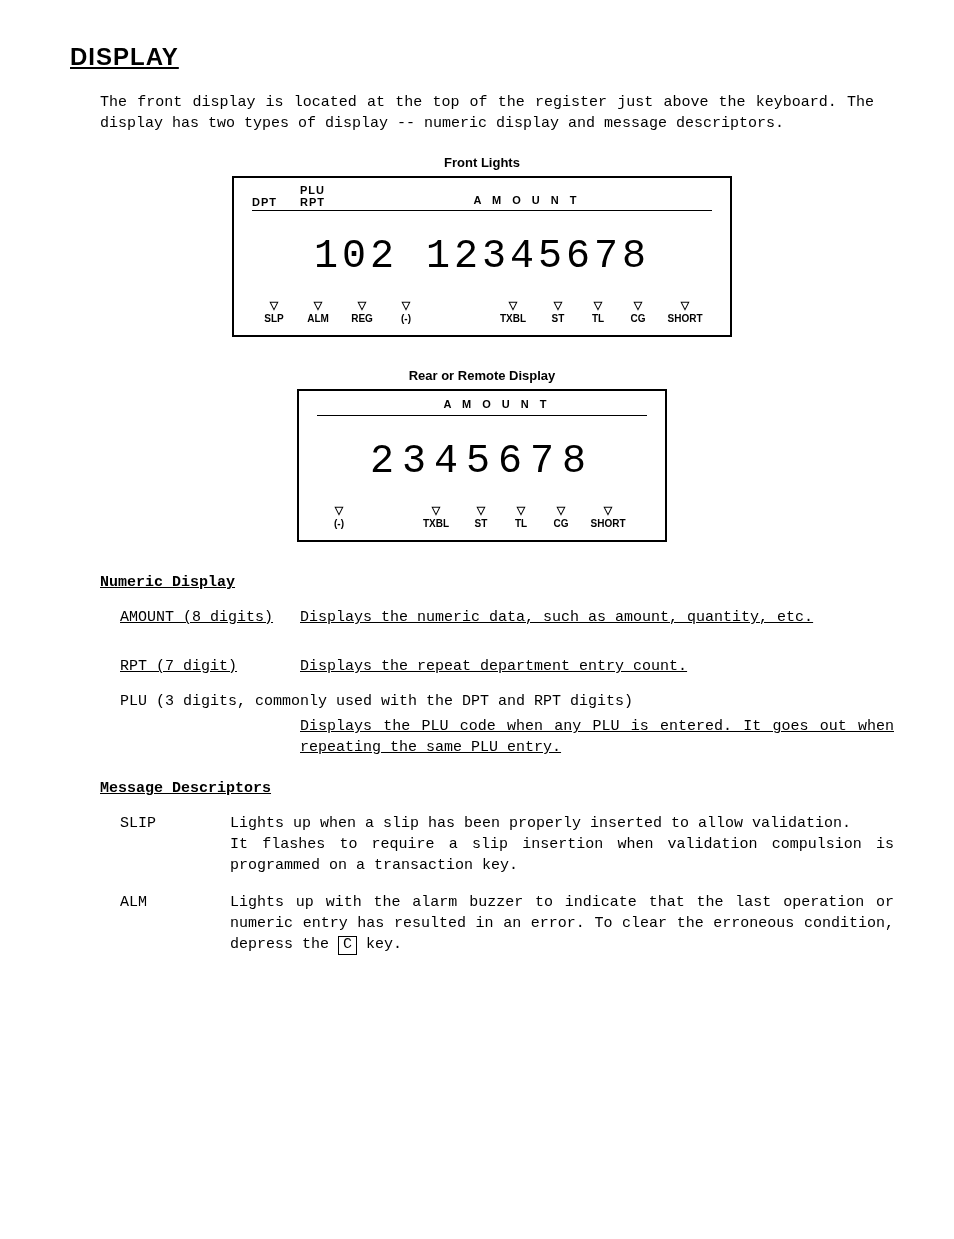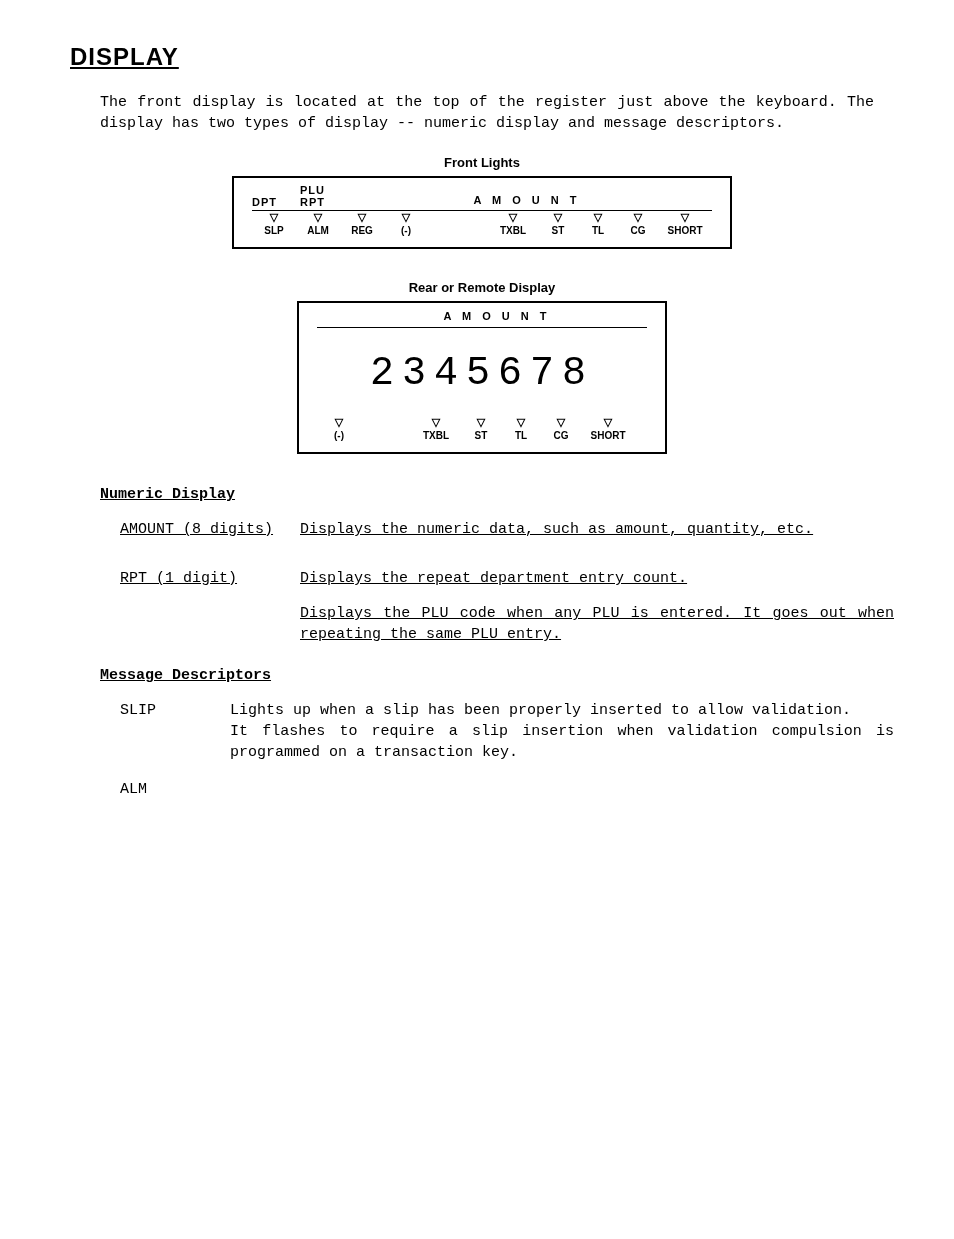--- a/index.html
+++ b/index.html
@@ -108,20 +108,21 @@
   <div class="hdr-row">
     <div class="hdr-left" style="width:48px;">
       <span>DPT</span>
     </div>
     <div class="hdr-left" style="width:42px;">
       <span>PLU</span>
       <span>RPT</span>
     </div>
     <div class="hdr-amount">A M O U N T</div>
   </div>
+  <div class="digits">102 12345678</div>
   <div class="indrow" id="front-ind">
       <div class="ind" style="width: 44px;">
         <span class="tri">▽</span>
         <span>SLP</span>
       </div>
       <div class="ind" style="width: 44px;">
         <span class="tri">▽</span>
         <span>ALM</span>
       </div>
       <div class="ind" style="width: 44px;">
@@ -199,32 +200,36 @@
 
 <div class="section-hdr">Numeric Display</div>
 <div class="def-table">
   <div class="def-row">
     <div class="def-term">AMOUNT (8 digits)</div>
     <div class="def-desc">Displays the numeric data, such as amount, quantity, etc.</div>
   </div>
   <div class="def-row">
   </div>
   <div class="def-row">
-    <div class="def-term">RPT (1 digit)</div>
+    <div class="def-term">RPT (7 digit)</div>
     <div class="def-desc">Displays the repeat department entry count.</div>
   </div>
+  <div class="def-full">PLU (3 digits, commonly used with the DPT and RPT digits)</div>
   <div class="def-row">
     <div class="def-term"></div>
     <div class="def-desc">Displays the PLU code when any PLU is entered.  It goes out when repeating the same PLU entry.</div>
   </div>
 </div>
 
 <div class="section-hdr">Message Descriptors</div>
 <div class="msg-table">
   <div class="msg-row">
     <div class="msg-term">SLIP</div>
     <div class="msg-desc" style="white-space:pre-line;">Lights up when a slip has been properly inserted to allow validation.
 It flashes to require a slip insertion when validation compulsion is programmed on a transaction key.</div>
   </div>
   <div class="msg-row">
     <div class="msg-term">ALM</div>
+    <div class="msg-desc">
+      <span>Lights up with the alarm buzzer to indicate that the last operation or numeric entry has resulted in an error.  To clear the erroneous condition, depress the </span><span class="keycap">C</span><span> key.</span>
+    </div>
   </div>
 </div>
 
 </body></html>

